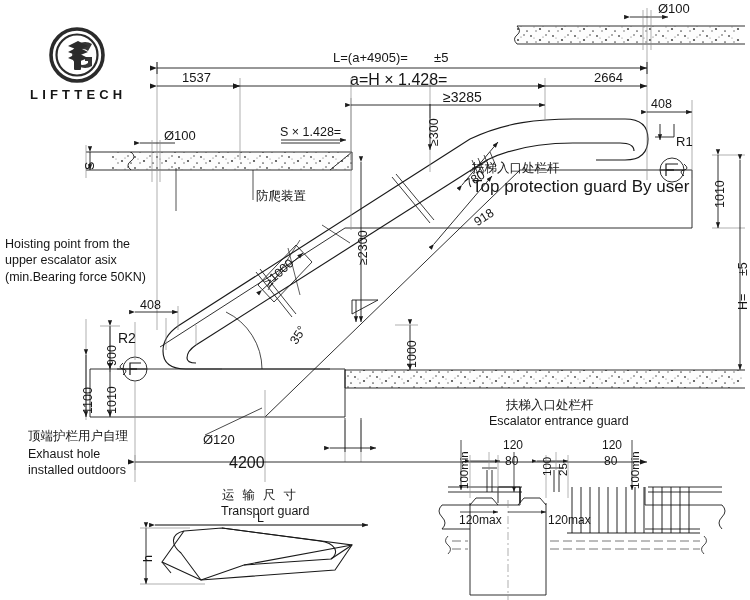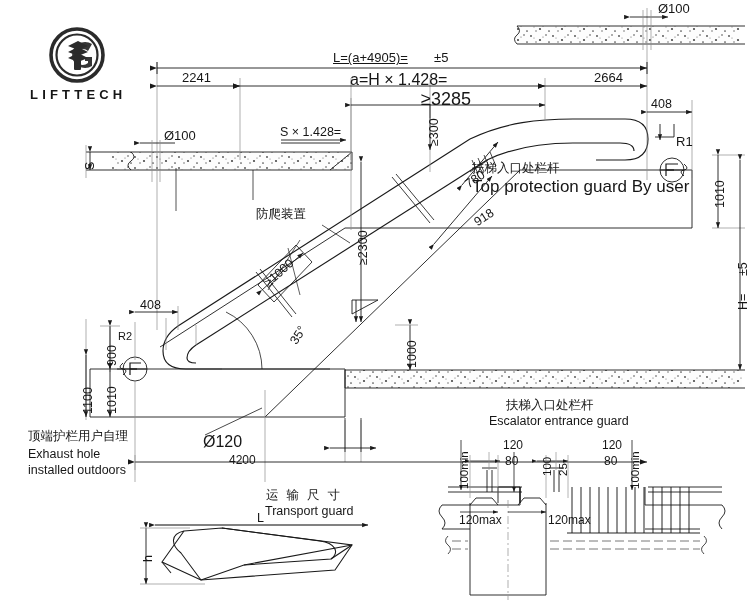--- a/index.html
+++ b/index.html
@@ -3,21 +3,21 @@
 <meta charset="utf-8">
 <style>
   html,body{margin:0;padding:0;background:#ffffff;}
   body{width:750px;height:600px;position:relative;overflow:hidden;
        font-family:"Liberation Sans","DejaVu Sans",sans-serif;color:#1a1a1a;}
   #root{position:absolute;left:0;top:0;width:750px;height:600px;}
   svg.layer{position:absolute;left:0;top:0;width:750px;height:600px;overflow:visible;}
   .lbl{position:absolute;white-space:pre;line-height:1.08;color:#161616;}
   .cn{font-family:"DejaVu Sans",sans-serif;}
   .rot90{transform-origin:0 0;transform:rotate(-90deg);}
-  .ctr{text-align:center;margin-left:44px;}
+  .ctr{text-align:center;}
 </style>
 </head>
 <body>
 
 <div id="root">
 
   <svg class="layer" viewBox="0 0 750 600">
     <defs>
       <marker id="ah" markerWidth="9" markerHeight="9" refX="8" refY="3" orient="auto">
         <path d="M0,0 L8,3 L0,6 z" fill="#1a1a1a"></path>
@@ -386,62 +386,65 @@
         <path d="M20,20 L30,15 L40,20 L30,24 Z"></path>
         <path d="M20,26 L30,21 L40,26 L30,30 Z"></path>
         <path d="M20,32 L30,27 L40,32 L30,36 Z"></path>
         <rect x="26" y="34" width="7" height="10" rx="1"></rect>
         <path d="M44,18 a13,13 0 1 0 0,22 l0,-9 l-7,0 l0,4 l3,0 l0,2 a8,8 0 1 1 0,-12 z" opacity="0.95"></path>
       </g>
     </svg>
   </div>
   <div class="lbl" style="left:30px;top:88px;font-size:13px;letter-spacing:4.2px;font-weight:700;">LIFTTECH</div>
 
-  <div class="lbl" style="left:333px;top:51px;font-size:13px;text-decoration:underline;">L=(a+4905)=</div>
+  <div class="lbl" style="left:333px;top:51px;font-size:13px;">L=(a+4905)=</div>
   <div class="lbl" style="left:434px;top:51px;font-size:13px;">±5</div>
-  <div class="lbl" style="left:182px;top:71px;font-size:13px;">2241</div>
+  <div class="lbl" style="left:182px;top:71px;font-size:13px;">1537</div>
   <div class="lbl" style="left:350px;top:71px;font-size:16px;">a=H × 1.428=</div>
   <div class="lbl" style="left:594px;top:71px;font-size:13px;">2664</div>
-  <div class="lbl" style="left:421px;top:90px;font-size:18px;">≥3285</div>
+  <div class="lbl" style="left:443px;top:90px;font-size:14px;">≥3285</div>
   <div class="lbl rot90" style="left:428px;top:146px;font-size:12.5px;">≥300</div>
   <div class="lbl" style="left:280px;top:126px;font-size:12.5px;">S × 1.428=</div>
 
   <div class="lbl" style="left:658px;top:2px;font-size:13px;">Ø100</div>
   <div class="lbl" style="left:164px;top:129px;font-size:13px;">Ø100</div>
   <div class="lbl rot90" style="left:84px;top:170px;font-size:12.5px;">S</div>
 
   <div class="lbl" style="left:651px;top:98px;font-size:12.5px;">408</div>
   <div class="lbl" style="left:140px;top:299px;font-size:12.5px;">408</div>
 
   <div class="lbl" style="left:676px;top:135px;font-size:13px;">R1</div>
-  <div class="lbl" style="left:118px;top:331px;font-size:11px;">R2</div>
+  <div class="lbl" style="left:118px;top:331px;font-size:14px;">R2</div>
 
   <div class="lbl rot90" style="left:714px;top:208px;font-size:12.5px;">1010</div>
   <div class="lbl rot90" style="left:737px;top:310px;font-size:12.5px;">H=</div>
   <div class="lbl rot90" style="left:737px;top:276px;font-size:12.5px;">±5</div>
 
   <div class="lbl rot90" style="left:357px;top:265px;font-size:12.5px;">≥2300</div>
   <div class="lbl rot90" style="left:406px;top:368px;font-size:12.5px;">1000</div>
 
   <div class="lbl" style="left:463px;top:180px;font-size:12.5px;transform:rotate(-33deg);transform-origin:0 0;">780</div>
   <div class="lbl" style="left:472px;top:218px;font-size:12.5px;transform:rotate(-33deg);transform-origin:0 0;">918</div>
 
   <div class="lbl" style="left:262px;top:280px;font-size:12.5px;transform:rotate(-42deg);transform-origin:0 0;">≥1000</div>
 
   <div class="lbl" style="left:288px;top:340px;font-size:12.5px;transform:rotate(-58deg);transform-origin:0 0;">35°</div>
 
   <div class="lbl rot90" style="left:106px;top:366px;font-size:12.5px;">900</div>
   <div class="lbl rot90" style="left:106px;top:414px;font-size:12.5px;">1010</div>
   <div class="lbl rot90" style="left:82px;top:414px;font-size:12.5px;">1100</div>
 
-  <div class="lbl" style="left:203px;top:433px;font-size:16px;">Ø120</div>
-  <div class="lbl" style="left:229px;top:454px;font-size:12px;">4200</div>
-
-
-  <div class="lbl cn" style="left:256px;top:207px;font-size:12.5px;">防爬装置</div>
+  <div class="lbl" style="left:203px;top:433px;font-size:13px;">Ø120</div>
+  <div class="lbl" style="left:229px;top:454px;font-size:16px;">4200</div>
+
+  <div class="lbl" style="left:5px;top:236px;font-size:12.5px;line-height:1.3;">Hoisting point from the
+upper escalator asix
+(min.Bearing force 50KN)</div>
+
+  <div class="lbl cn" style="left:256px;top:189px;font-size:12.5px;">防爬装置</div>
 
   <div class="lbl cn" style="left:472px;top:161px;font-size:12.5px;">扶梯入口处栏杆</div>
   <div class="lbl" style="left:472px;top:178px;font-size:17px;">Top protection guard By user</div>
 
   <div class="lbl cn" style="left:28px;top:429px;font-size:12.5px;">顶端护栏用户自理</div>
   <div class="lbl" style="left:28px;top:446px;font-size:12.5px;line-height:1.3;">Exhaust hole
 installed outdoors</div>
 
   <div class="lbl cn ctr" style="left:222px;top:488px;font-size:12.5px;letter-spacing:2px;">运 输 尺 寸</div>
   <div class="lbl ctr" style="left:221px;top:505px;font-size:12.5px;">Transport guard</div>

